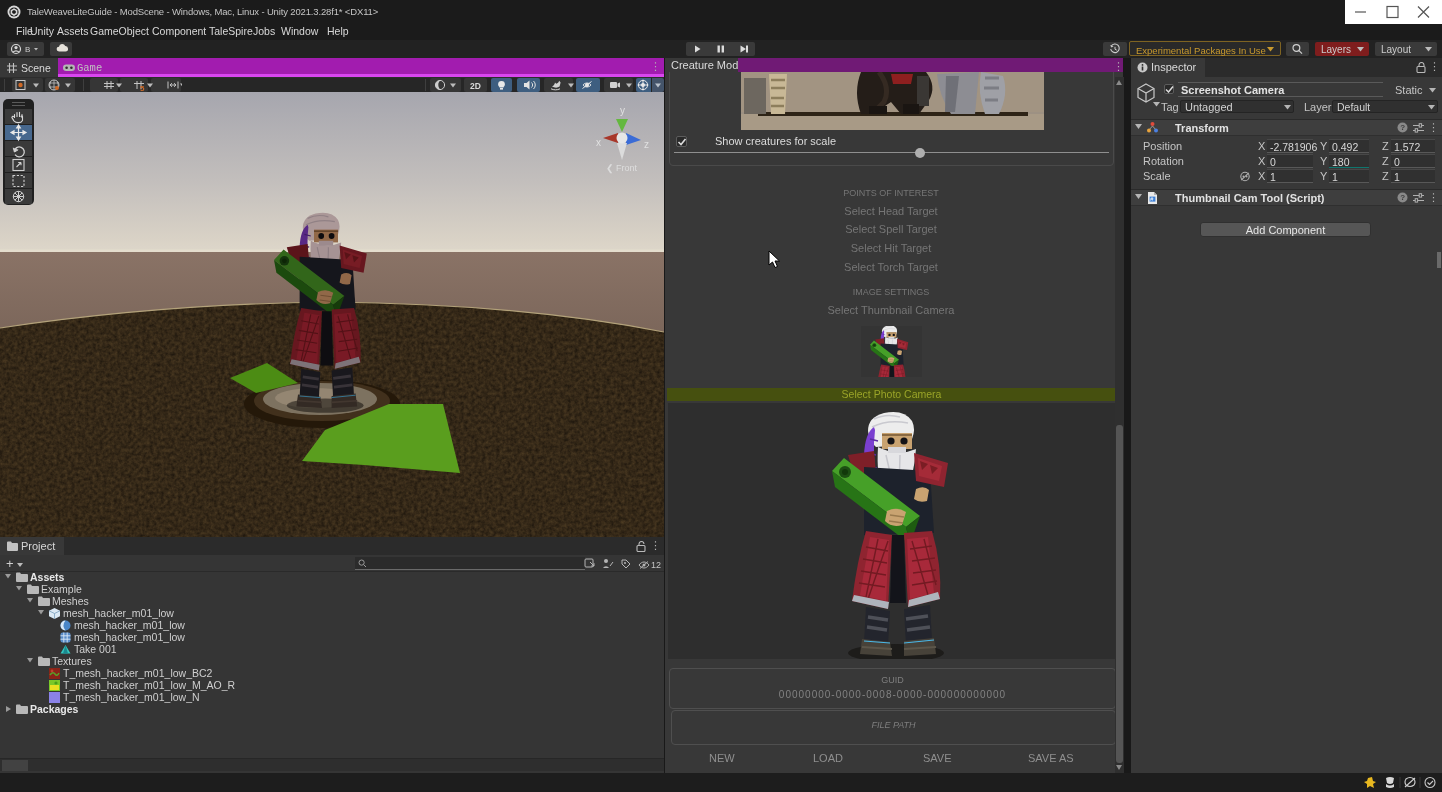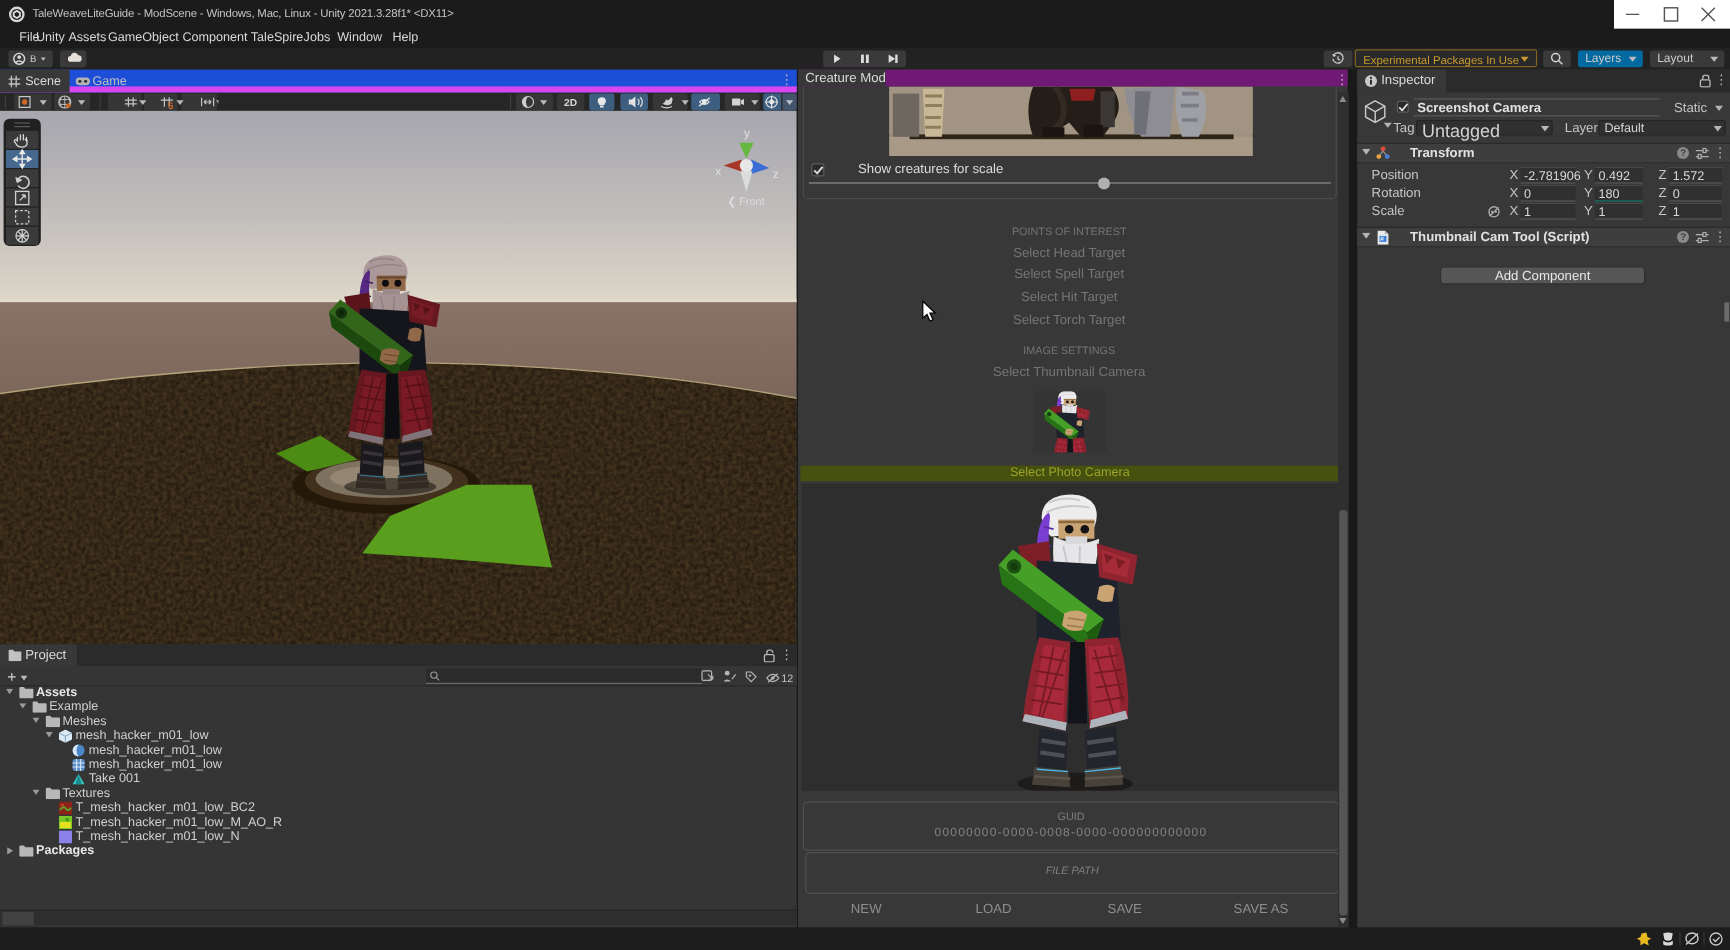--- a/index.html
+++ b/index.html
@@ -73,48 +73,48 @@
       <div class="abs" style="left:6px;top:2.5px;font-size:9.5px;color:#c99a2e;">Experimental Packages In Use</div>
       <svg class="abs" style="left:137px;top:5px" width="8" height="6">
           <path d="M0 0 7 0 3.5 4.5Z" fill="#c99a2e"></path>
         </svg>
     </div>
     <div class="abs" style="left:1286px;top:2px;width:23px;height:14px;background:#3a3a3a;border-radius:2px;"></div>
     <svg class="abs" style="left:1291px;top:3px" width="13" height="12" viewBox="0 0 13 12">
       <circle cx="5.4" cy="5" r="3.4" fill="none" stroke="#d0d0d0" stroke-width="1.2"></circle>
       <line x1="8" y1="7.6" x2="11" y2="10.6" stroke="#d0d0d0" stroke-width="1.3"></line>
     </svg>
-    <div class="abs" style="left:1315px;top:2px;width:54px;height:14px;background:#0369a1;border-radius:2px;">
+    <div class="abs" style="left:1315px;top:2px;width:54px;height:14px;background:#7f1d1d;border-radius:2px;">
       <div class="abs" style="left:6px;top:2px;font-size:10px;color:#cccccc;">Layers</div>
       <svg class="abs" style="left:42px;top:5px" width="8" height="6">
           <path d="M0 0 7 0 3.5 4.5Z" fill="#bbbbbb"></path>
         </svg>
     </div>
     <div class="abs" style="left:1375px;top:2px;width:62px;height:14px;background:#3a3a3a;border-radius:2px;">
       <div class="abs" style="left:6px;top:2px;font-size:10px;color:#cccccc;">Layout</div>
       <svg class="abs" style="left:50px;top:5px" width="8" height="6">
           <path d="M0 0 7 0 3.5 4.5Z" fill="#bbbbbb"></path>
         </svg>
     </div>
   </div>
 
   <div class="abs" id="scenepanel" style="left:0;top:58px;width:664px;height:479px;background:#2d2d2d;">
 
-    <div class="abs" style="left:0;top:0;width:664px;height:19px;background:#1d4ed8;border-bottom:5px solid #d946ef;">
+    <div class="abs" style="left:0;top:0;width:664px;height:19px;background:#a21caf;border-bottom:3px solid #d946ef;">
       <div class="abs" style="left:0;top:0;width:58px;height:19px;background:#383838;"></div>
       <svg class="abs" style="left:7px;top:5px" width="10" height="10" viewBox="0 0 10 10">
         <path d="M2.5 0 2.5 10 M6.5 0 6.5 10 M0 3 10 3 M0 7 10 7" stroke="#c2c2c2" stroke-width="1.1"></path>
       </svg>
       <div class="abs" style="left:21px;top:4px;font-size:10.5px;color:#dadada;">Scene</div>
       <svg class="abs" style="left:63px;top:6px" width="13" height="8" viewBox="0 0 13 8">
         <rect x="0" y="0.5" width="12" height="6.5" rx="3.2" fill="#b5b5b5"></rect>
         <circle cx="3.6" cy="3.7" r="1.3" fill="#2d2d2d"></circle>
           <circle cx="8.4" cy="3.7" r="1.3" fill="#2d2d2d"></circle>
       </svg>
-      <div class="abs" style="left:77px;top:4px;font-size:10.5px;color:#c0c0c0;">Game</div>
+      <div class="abs" style="left:77px;top:4px;font-size:10.5px;color:#c0c0c0;font-family:Liberation Mono, monospace;">Game</div>
       <div class="abs" style="left:650px;top:2px;font-size:11px;color:#b5b5b5;">⋮</div>
     </div>
 
     <div class="abs" style="left:0;top:20px;width:664px;height:14px;background:#262626;">
       <div class="abs" style="left:4px;top:1px;width:1px;height:12px;background:#3e3e3e;"></div>
       <div class="abs" style="left:12px;top:0px;width:31px;height:14px;background:#363636;border-radius:2px;"></div>
       <div class="abs" style="left:45px;top:0px;width:30px;height:14px;background:#363636;border-radius:2px;"></div>
       <div class="abs" style="left:83px;top:1px;width:1px;height:12px;background:#3e3e3e;"></div>
       <div class="abs" style="left:90px;top:0px;width:28px;height:14px;background:#363636;border-radius:2px;"></div>
       <div class="abs" style="left:120px;top:0px;width:28px;height:14px;background:#363636;border-radius:2px;"></div>
@@ -575,21 +575,21 @@
     <div class="abs" style="left:50px;top:26px;font-size:11px;font-weight:bold;color:#e2e2e2;">Screenshot Camera</div>
     <div class="abs" style="left:47px;top:24px;width:205px;height:1px;background:#5a5a5a;"></div>
     <div class="abs" style="left:47px;top:38px;width:205px;height:1px;background:#5a5a5a;"></div>
     <div class="abs" style="left:264px;top:26px;font-size:11px;color:#c5c5c5;">Static</div>
     <svg class="abs" style="left:298px;top:30px" width="8" height="6">
         <path d="M0 0 7 0 3.5 4.5Z" fill="#b5b5b5"></path>
       </svg>
 
     <div class="abs" style="left:30px;top:43px;font-size:11px;color:#c5c5c5;">Tag</div>
     <div class="abs" style="left:49px;top:42px;width:114px;height:13px;background:#303030;border-radius:2px;border:1px solid #242424;">
-      <div class="abs" style="left:4px;top:0px;font-size:15px;color:#d2d2d2;text-align:right;">Untagged</div>
+      <div class="abs" style="left:4px;top:0px;font-size:11px;color:#d2d2d2;text-align:right;">Untagged</div>
       <svg class="abs" style="left:103px;top:4px" width="8" height="6">
           <path d="M0 0 7 0 3.5 4.5Z" fill="#b5b5b5"></path>
         </svg>
     </div>
     <div class="abs" style="left:173px;top:43px;font-size:11px;color:#c5c5c5;">Layer</div>
     <div class="abs" style="left:201px;top:42px;width:106px;height:13px;background:#303030;border-radius:2px;border:1px solid #242424;">
       <div class="abs" style="left:4px;top:0px;font-size:10.5px;color:#d2d2d2;">Default</div>
       <svg class="abs" style="left:95px;top:4px" width="8" height="6">
           <path d="M0 0 7 0 3.5 4.5Z" fill="#b5b5b5"></path>
         </svg>

